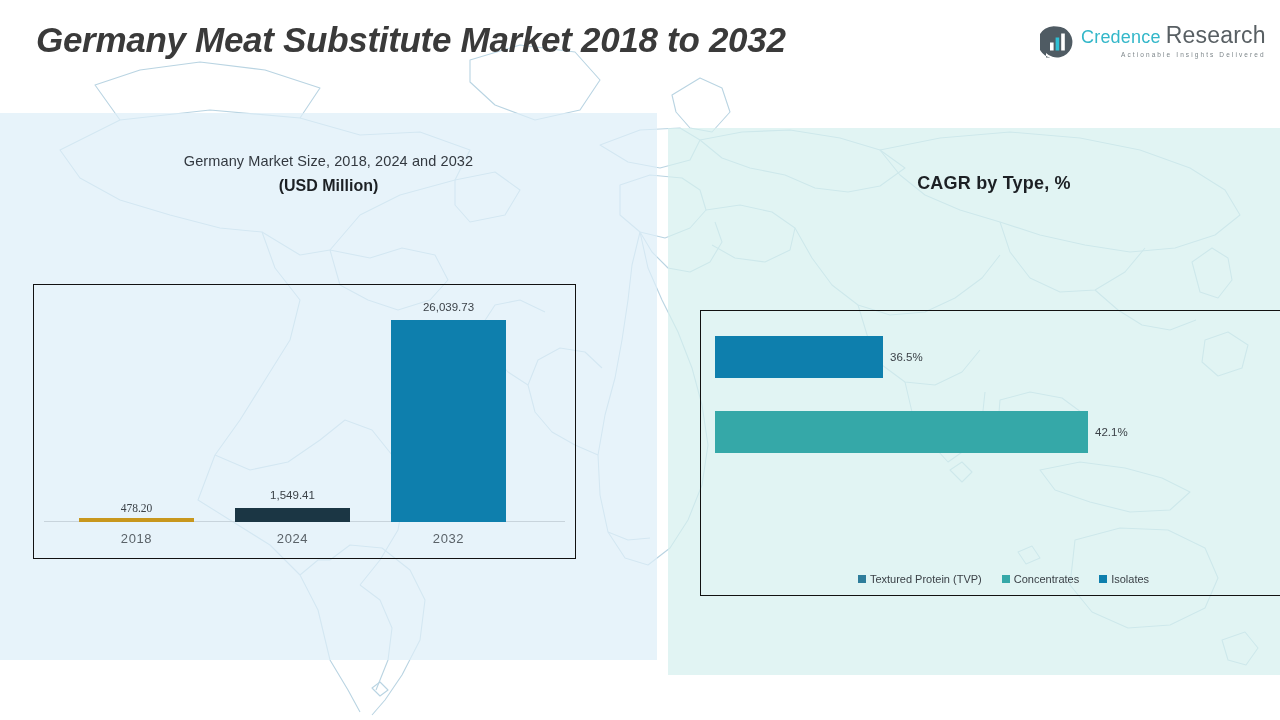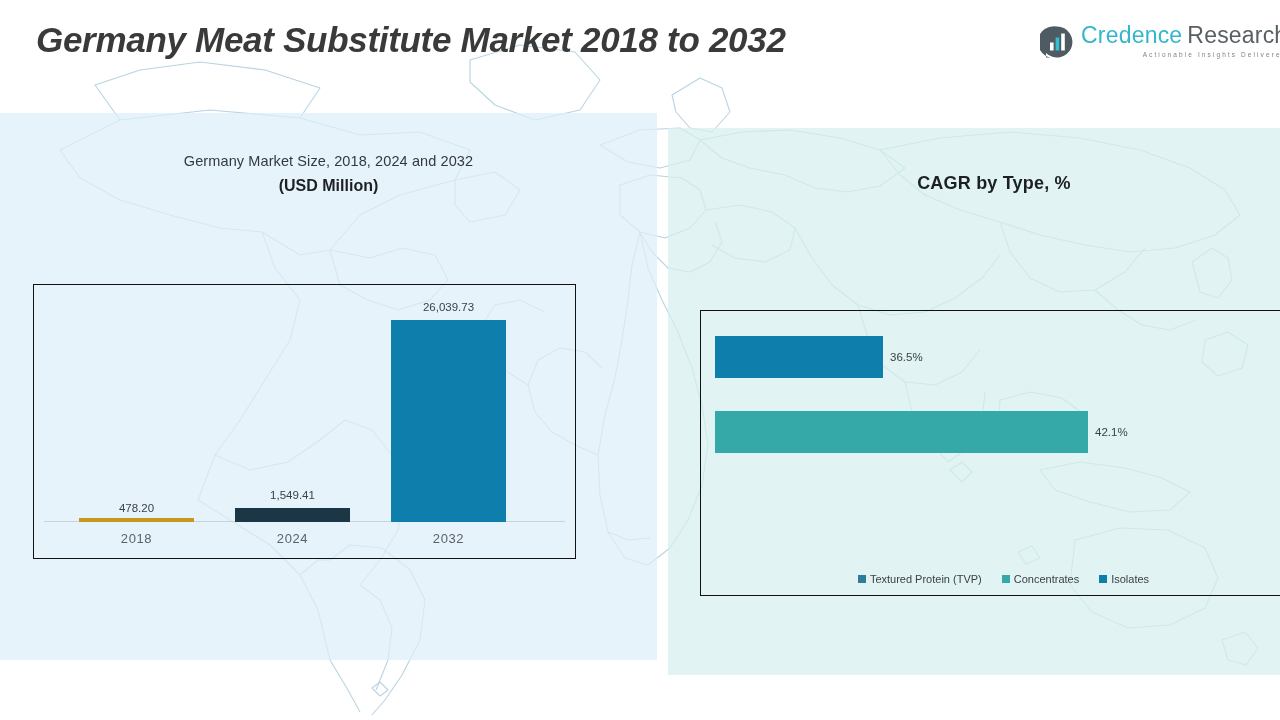--- a/index.html
+++ b/index.html
@@ -53,21 +53,21 @@
     align-items: flex-start;
   }
   #logo-mark { flex: 0 0 auto; margin-top: 1px; }
   #logo-text-wrap {
     margin-left: 7px;
     display: flex;
     flex-direction: column;
   }
   #logo-words { white-space: nowrap; line-height: 1; }
   .logo-credence {
-    font-size: 23px;
+    font-size: 18px;
     color: #33b7c9;
     letter-spacing: 0.2px;
   }
   .logo-research {
     font-size: 23px;
     color: #585f63;
     letter-spacing: 0.2px;
     margin-left: 5px;
   }
   #logo-tagline {
@@ -290,21 +290,21 @@
 <div class="panel" id="left-panel">
   <div class="panel-inner">
     <div id="left-subtitle">Germany Market Size, 2018, 2024 and 2032</div>
     <div id="left-unit">(USD Million)</div>
 
     <div id="left-chart-box">
       <div id="left-plot">
         <div id="left-baseline"></div>
 
         <div class="vbar-group" style="left:30px;">
-          <div class="vbar-value" style="bottom:8px;">478.20</div>
+          <div class="vbar-value" style="bottom:8px;font-family:Liberation Serif, serif;">478.20</div>
           <div class="vbar" style="height:4px; background:#c8971d;"></div>
           <div class="vbar-cat">2018</div>
         </div>
 
         <div class="vbar-group" style="left:186px;">
           <div class="vbar-value" style="bottom:21px;">1,549.41</div>
           <div class="vbar" style="height:14px; background:#1b3644;"></div>
           <div class="vbar-cat">2024</div>
         </div>
 

